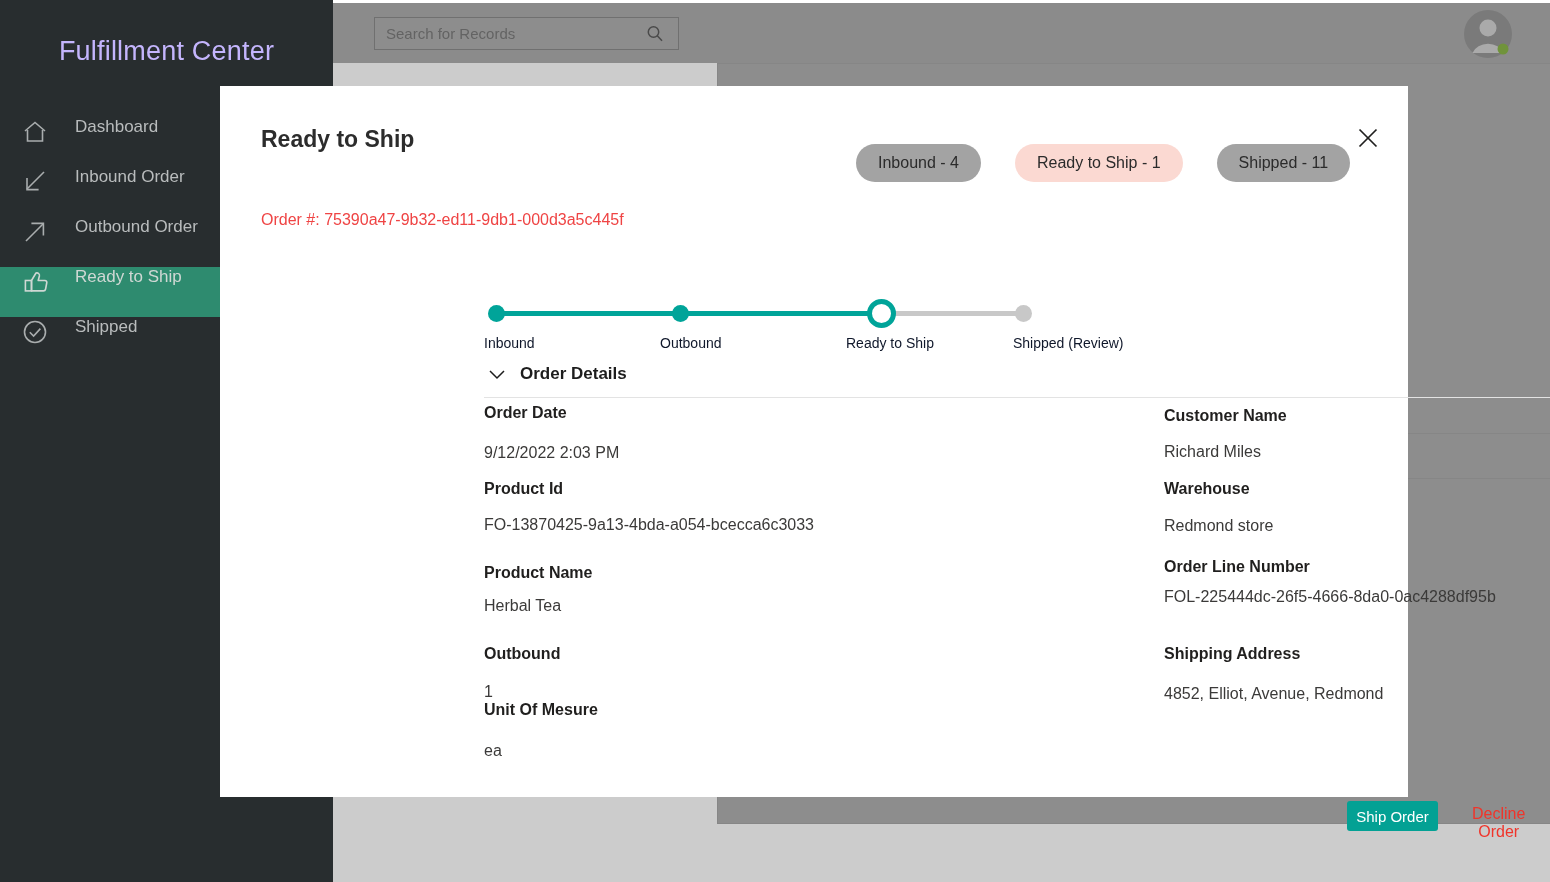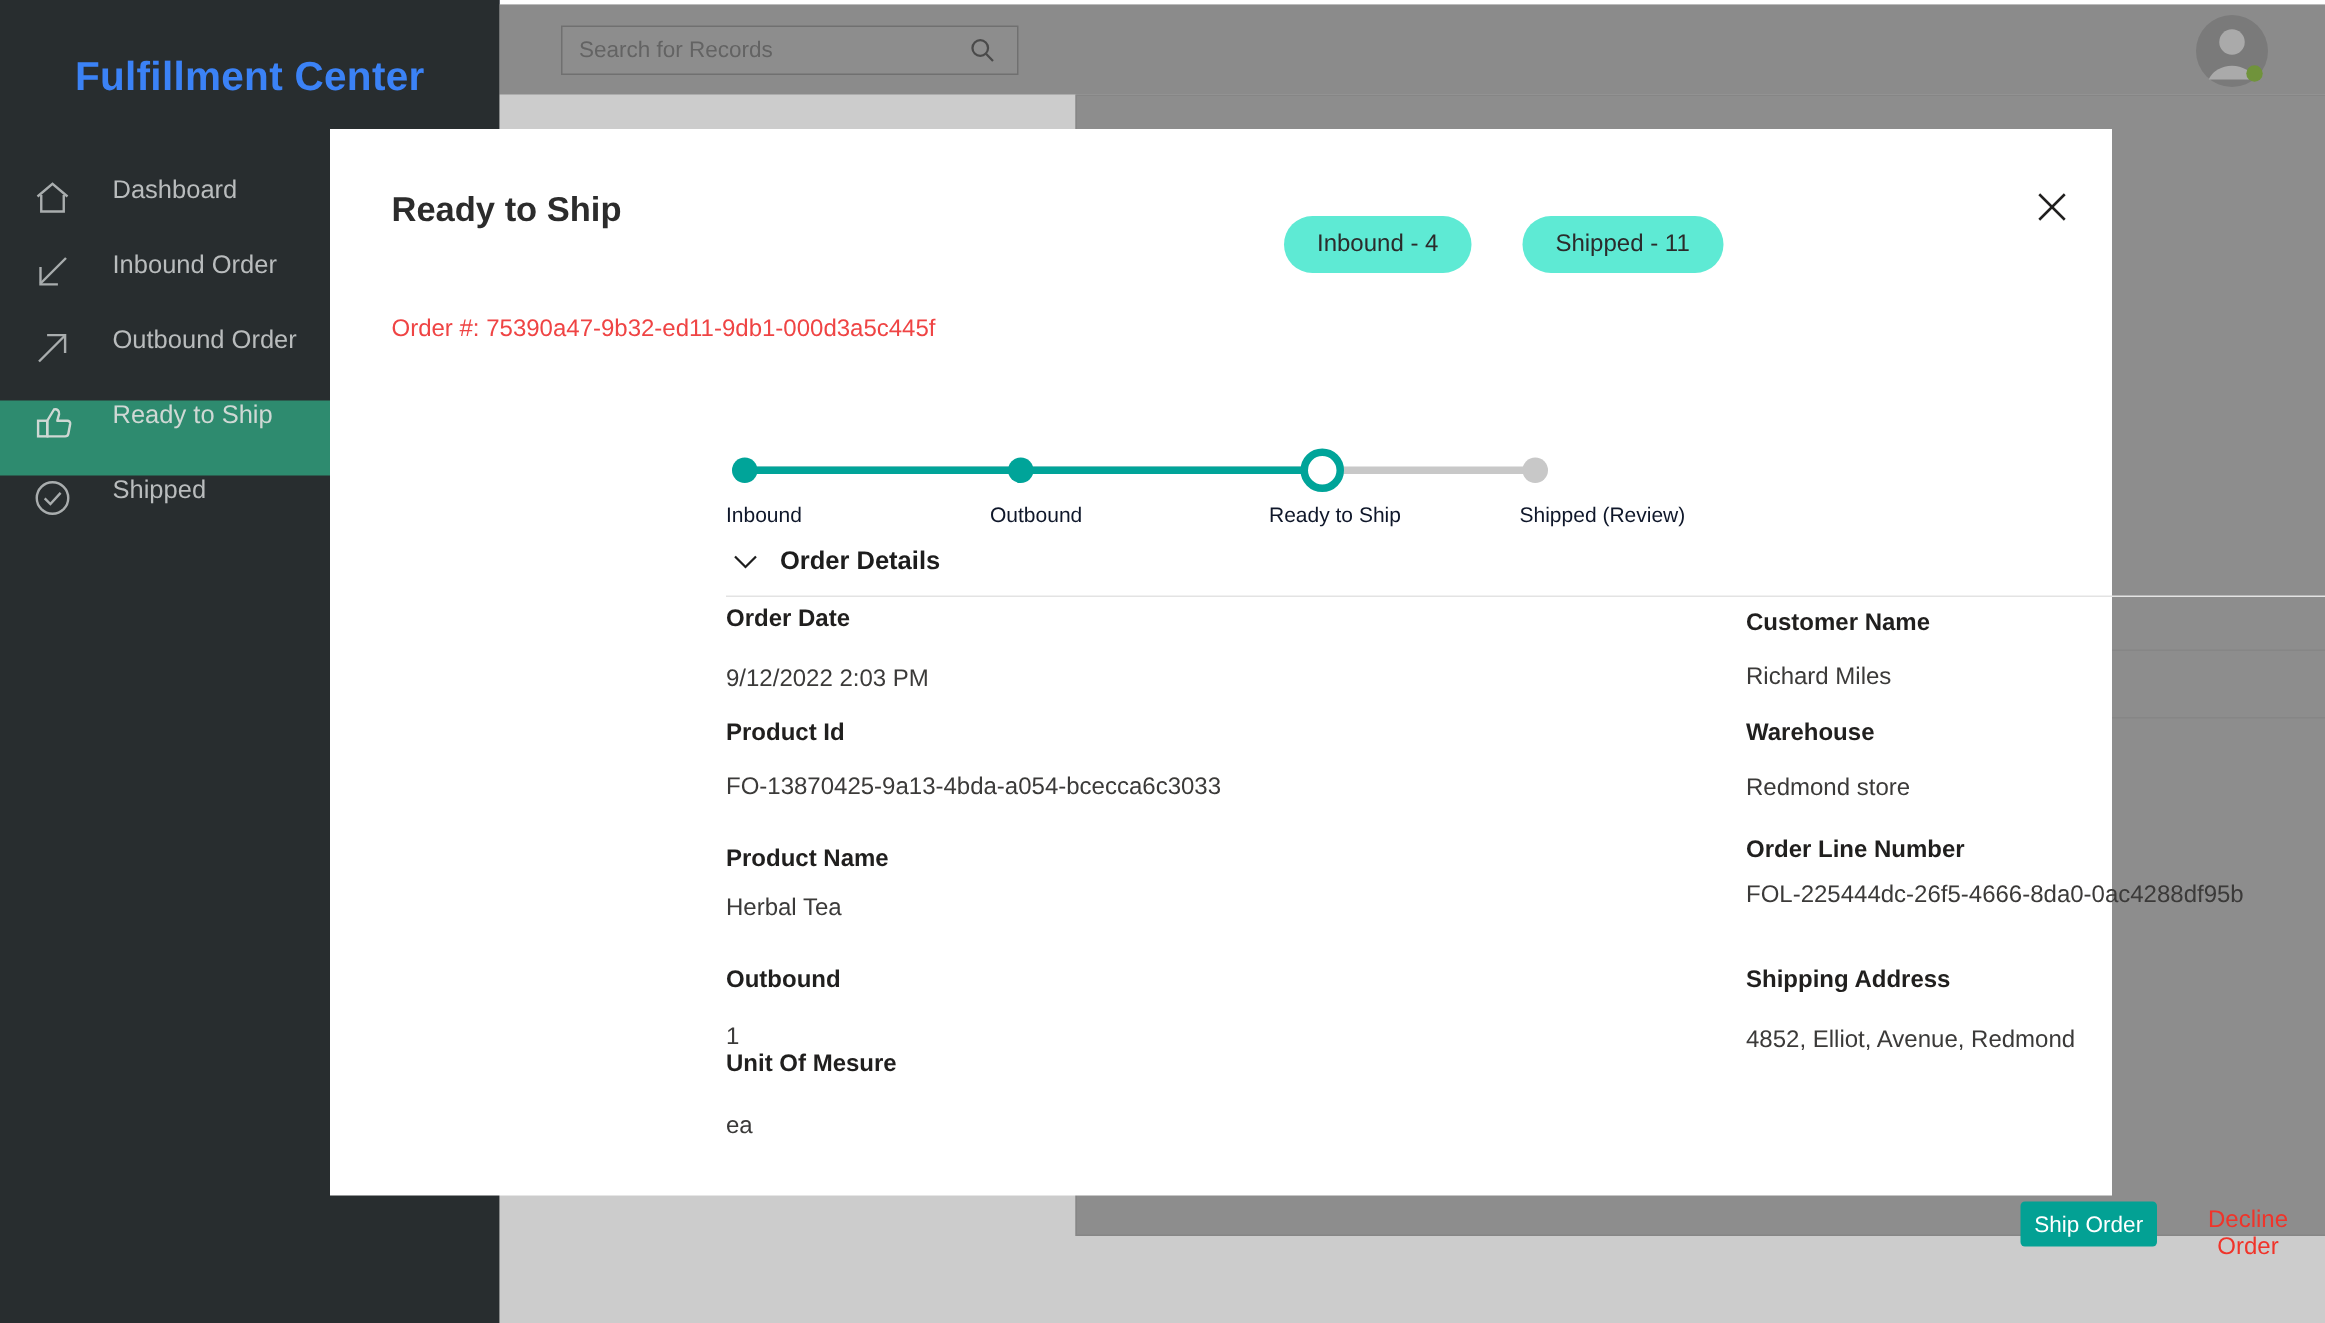--- a/index.html
+++ b/index.html
@@ -35,22 +35,22 @@
     width: 333px; height: 882px;
     background: #282d2f;
     z-index: 5;
   }
   .brand {
     position: absolute;
     left: 0; top: 36px;
     width: 333px;
     text-align: center;
     font-size: 27px;
-    font-weight: bold;
-    color: #3b82f6;
+    font-weight: normal;
+    color: #c4b5fd;
     letter-spacing: 0.2px;
   }
   .nav {
     position: absolute;
     left: 0; top: 117px;
     width: 333px;
   }
   .nav-item {
     position: relative;
     display: flex;
@@ -179,21 +179,21 @@
     position: absolute;
     left: 636px; top: 58px;
     display: flex;
     align-items: center;
     gap: 34px;
   }
   .pill {
     height: 38px;
     padding: 0 22px;
     border-radius: 19px;
-    background: #5eead4;
+    background: #a3a3a3;
     color: #2b2b2b;
     font-size: 16px;
     display: flex;
     align-items: center;
     justify-content: center;
     cursor: pointer;
     white-space: nowrap;
     border: none;
     font-family: "Liberation Sans", sans-serif;
   }
@@ -407,20 +407,21 @@
 
     <button class="close-btn">
       <svg width="22" height="22" viewBox="0 0 22 22">
         <line x1="2.5" y1="2.5" x2="19.5" y2="19.5" stroke="#201f1e" stroke-width="1.7"></line>
         <line x1="19.5" y1="2.5" x2="2.5" y2="19.5" stroke="#201f1e" stroke-width="1.7"></line>
       </svg>
     </button>
 
     <div class="pill-row">
       <button class="pill">Inbound - 4</button>
+      <button class="pill active">Ready to Ship - 1</button>
       <button class="pill">Shipped - 11</button>
     </div>
 
     <div class="stepper">
       <div class="step-track"></div>
       <div class="step-track-fill"></div>
 
       <div class="step-dot" style="left:4px;"></div>
       <div class="step-dot" style="left:188px;"></div>
       <div class="step-dot current" style="left:383px;"></div>

